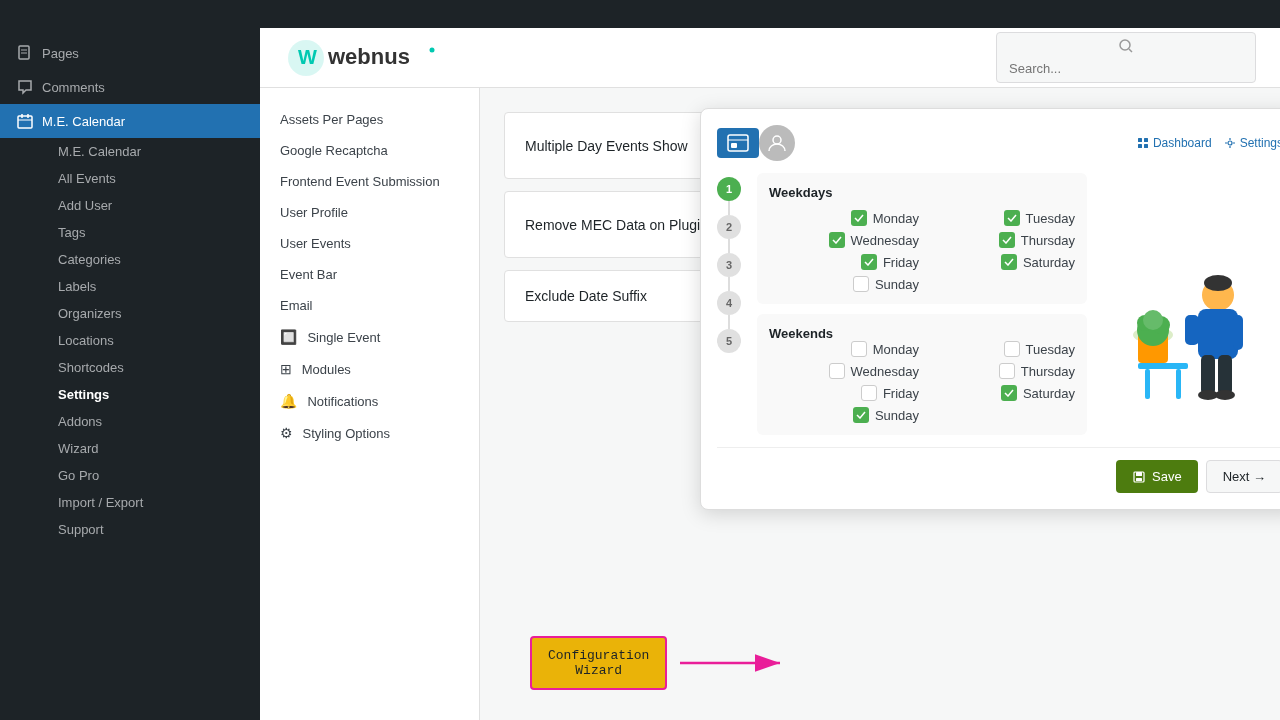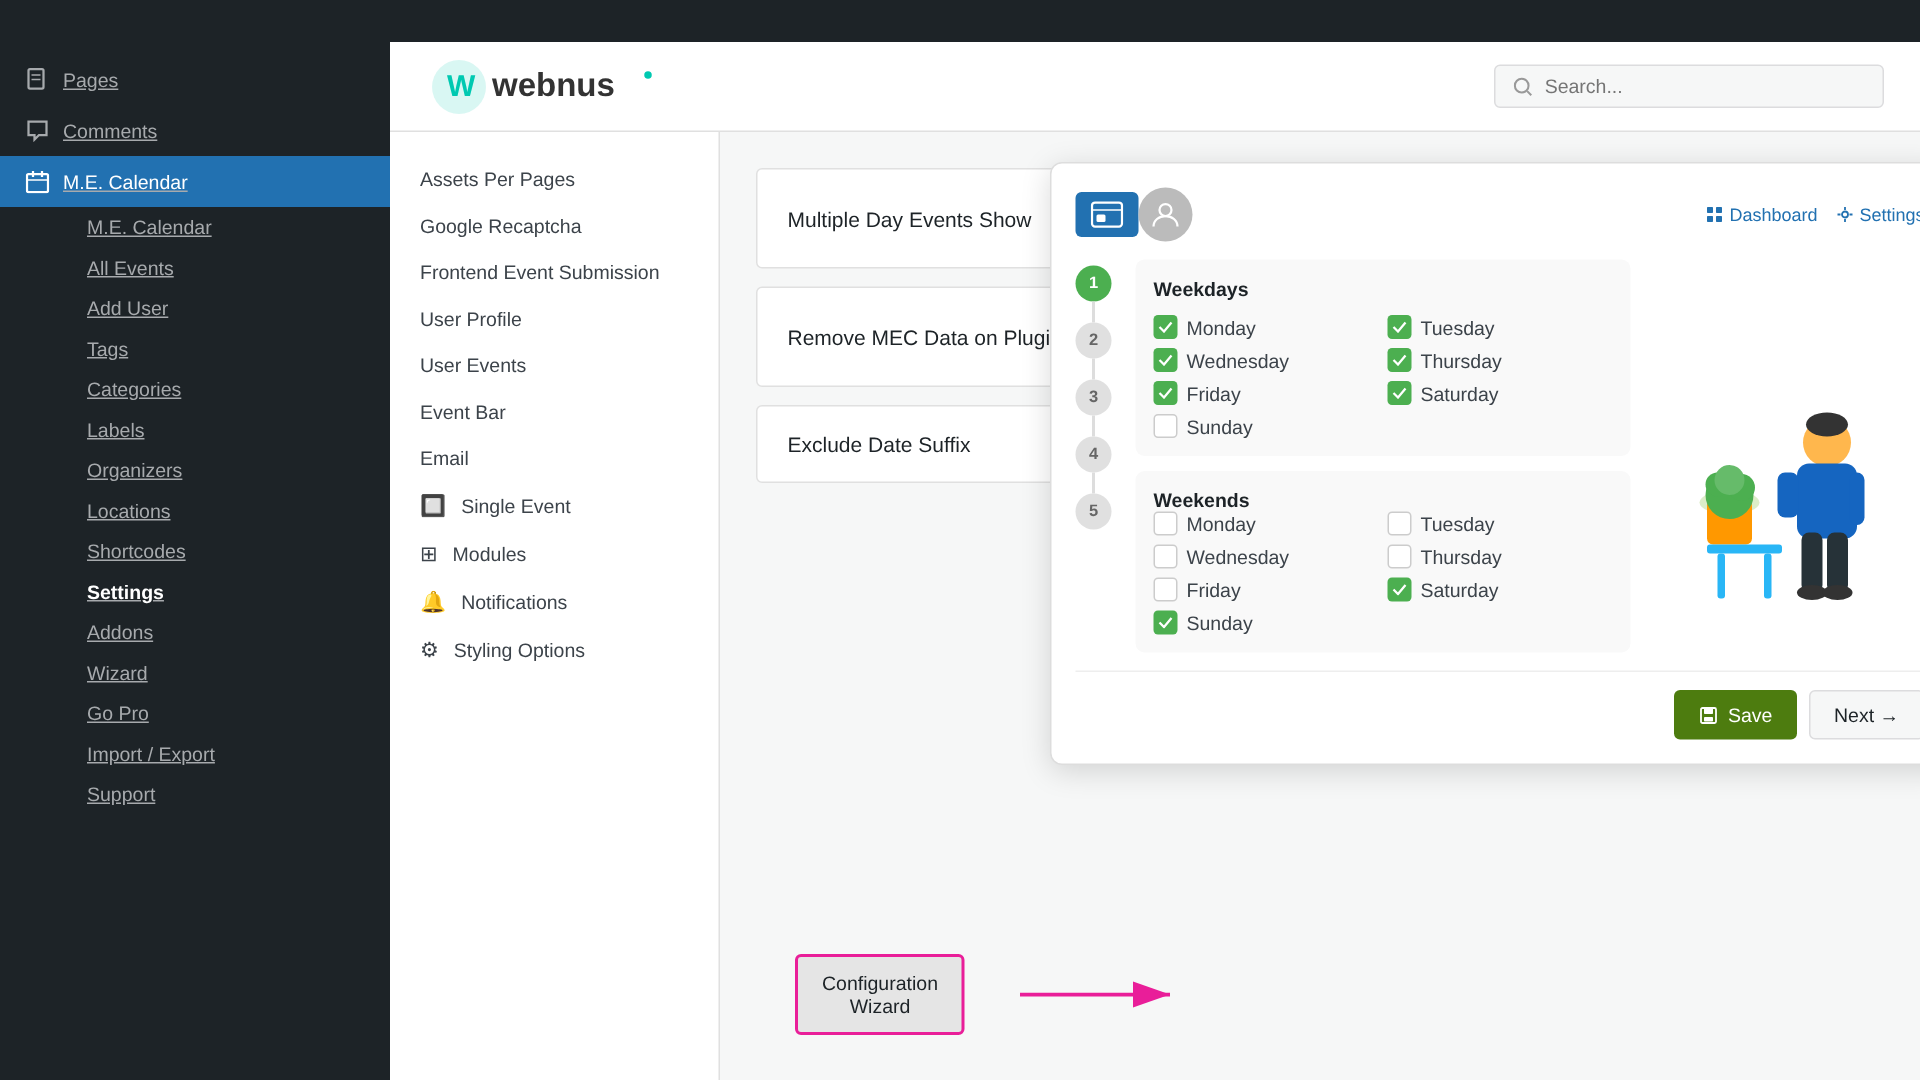--- a/index.html
+++ b/index.html
@@ -19,53 +19,53 @@
     .sidebar-submenu { padding-left: 42px; }
     .sidebar-submenu-item { padding: 6px 16px; cursor: pointer; font-size: 13px; color: #a7aaad; }
     .sidebar-submenu-item.active { color: #fff; font-weight: 600; }
 
     
     .content-area { flex: 1; display: flex; flex-direction: column; overflow: hidden; }
 
     
     .header { height: 60px; background: #fff; border-bottom: 1px solid #e0e0e0; display: flex; align-items: center; justify-content: space-between; padding: 0 24px; }
     .header-logo { display: flex; align-items: center; gap: 8px; }
-    .search-box { display: flex; align-items: center; gap: 8px; background: #f6f7f7; border: 1px solid #dcdcde; border-radius: 4px; padding: 6px 12px; width: 260px; }
+    .search-box { display: flex; align-items: center; gap: 8px; background: #f6f7f7; border: 1px solid #dcdcde; border-radius: 4px; padding: 6px 12px; width: 260px; flex-direction: column; }
     .search-box input { background: none; border: none; outline: none; font-size: 13px; color: #3c434a; width: 100%; }
 
     
     .page-content { display: flex; flex: 1; overflow: hidden; }
 
     
     .settings-nav { width: 220px; background: #fff; border-right: 1px solid #e0e0e0; padding: 16px 0; font-size: 13px; }
     .settings-nav-item { padding: 8px 20px; cursor: pointer; color: #3c434a; }
     .settings-nav-item.with-icon { display: flex; align-items: center; gap: 10px; }
 
     
     .settings-content { flex: 1; background: #f6f7f7; padding: 24px; overflow-y: auto; position: relative; }
     .settings-row { display: flex; align-items: center; justify-content: space-between; background: #fff; border: 1px solid #e0e0e0; border-radius: 4px; padding: 16px 20px; margin-bottom: 12px; }
     .settings-row-label { font-size: 14px; color: #1d2327; }
     .settings-row-value { background: #f6f7f7; border: 1px solid #dcdcde; border-radius: 4px; padding: 8px 12px; font-size: 13px; color: #3c434a; min-width: 340px; text-align: center; }
     .settings-row-value.disabled { }
     .settings-row-checkbox { display: flex; align-items: center; gap: 8px; font-size: 13px; color: #3c434a; }
     .checkbox-blue { width: 16px; height: 16px; background: #2271b1; border-radius: 3px; display: flex; align-items: center; justify-content: center; }
-    .day-item { display: flex; align-items: center; gap: 6px; font-size: 13px; color: #3c434a; }
+    .day-item { display: flex; align-items: center; gap: 6px; font-size: 13px; color: #3c434a; justify-content: flex-end; }
     .day-checkbox { width: 16px; height: 16px; background: #4CAF50; border-radius: 3px; display: flex; align-items: center; justify-content: center; }
     .day-checkbox.unchecked { background: #fff; border: 1px solid #ccc; }
     .btn-save { background: #4d7c0f; color: #fff; border: none; border-radius: 4px; padding: 8px 16px; font-size: 13px; cursor: pointer; display: flex; align-items: center; gap: 6px; }
     .btn-next { background: #f6f7f7; color: #1d2327; border: 1px solid #dcdcde; border-radius: 4px; padding: 8px 16px; font-size: 13px; cursor: pointer; }
   </style>
 </head>
 <body>
 
 <div class="top-bar"></div>
 
 <div class="main-layout">
 
-  <div class="sidebar" style="position:relative;text-decoration:underline;">
+  <div class="sidebar" style="position:relative;">
 
     <div class="sidebar-item">
       <span class="icon">
         <svg width="16" height="16" fill="none" viewBox="0 0 16 16">
             <rect x="2" y="1" width="10" height="13" rx="1" stroke="#a7aaad" stroke-width="1.5"></rect>
             <line x1="4" y1="5" x2="10" y2="5" stroke="#a7aaad" stroke-width="1"></line>
             <line x1="4" y1="8" x2="10" y2="8" stroke="#a7aaad" stroke-width="1"></line>
           </svg>
       </span>
       <span>Pages</span>
@@ -387,21 +387,21 @@
                   <rect x="4" y="8" width="6" height="3" rx="0.5" fill="#fff"></rect>
                 </svg>
               <span>Save</span>
             </button>
             <button class="btn-next">
               <span>Next →</span>
             </button>
           </div>
         </div>
 
-        <div style="position:absolute; bottom:30px; left:50px; border:2px solid #e91e99; border-radius:4px; background:#e5e5e5; padding:10px 16px; font-size:13px; color:#1d2327; text-align:center; z-index:20;">
+        <div style="position:absolute; bottom:30px; left:50px; border:2px solid #e91e99; border-radius:4px; background:#eab308; padding:10px 16px; font-size:13px; color:#1d2327; text-align:center; z-index:20;font-family:Liberation Mono, monospace;">
           <span>Configuration<br>Wizard</span>
         </div>
 
         <svg style="position:absolute; bottom:42px; left:200px; z-index:19; overflow:visible;" width="120" height="30">
           <defs>
             <marker id="arrowhead" markerWidth="10" markerHeight="7" refX="10" refY="3.5" orient="auto">
               <polygon points="0 0, 10 3.5, 0 7" fill="#e91e99"></polygon>
             </marker>
           </defs>
           <line x1="0" y1="15" x2="100" y2="15" stroke="#e91e99" stroke-width="2.5" marker-end="url(#arrowhead)"></line>

